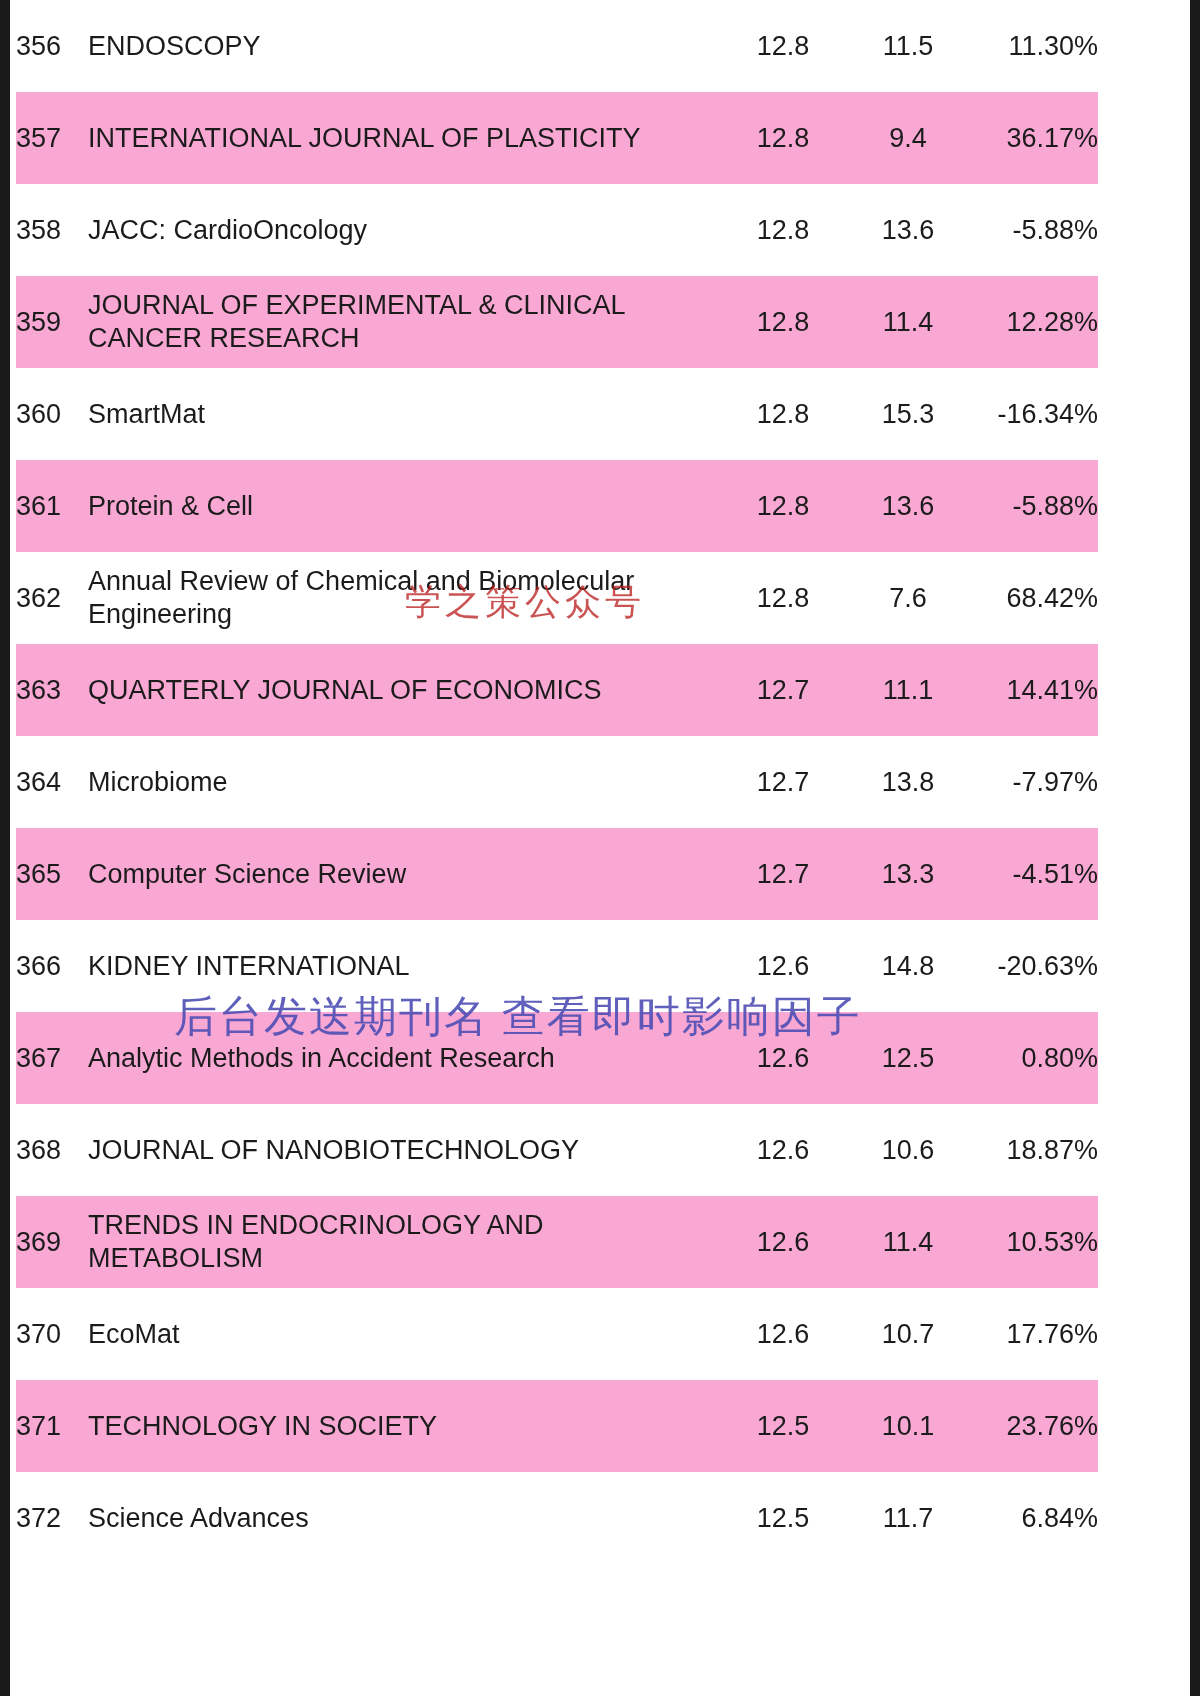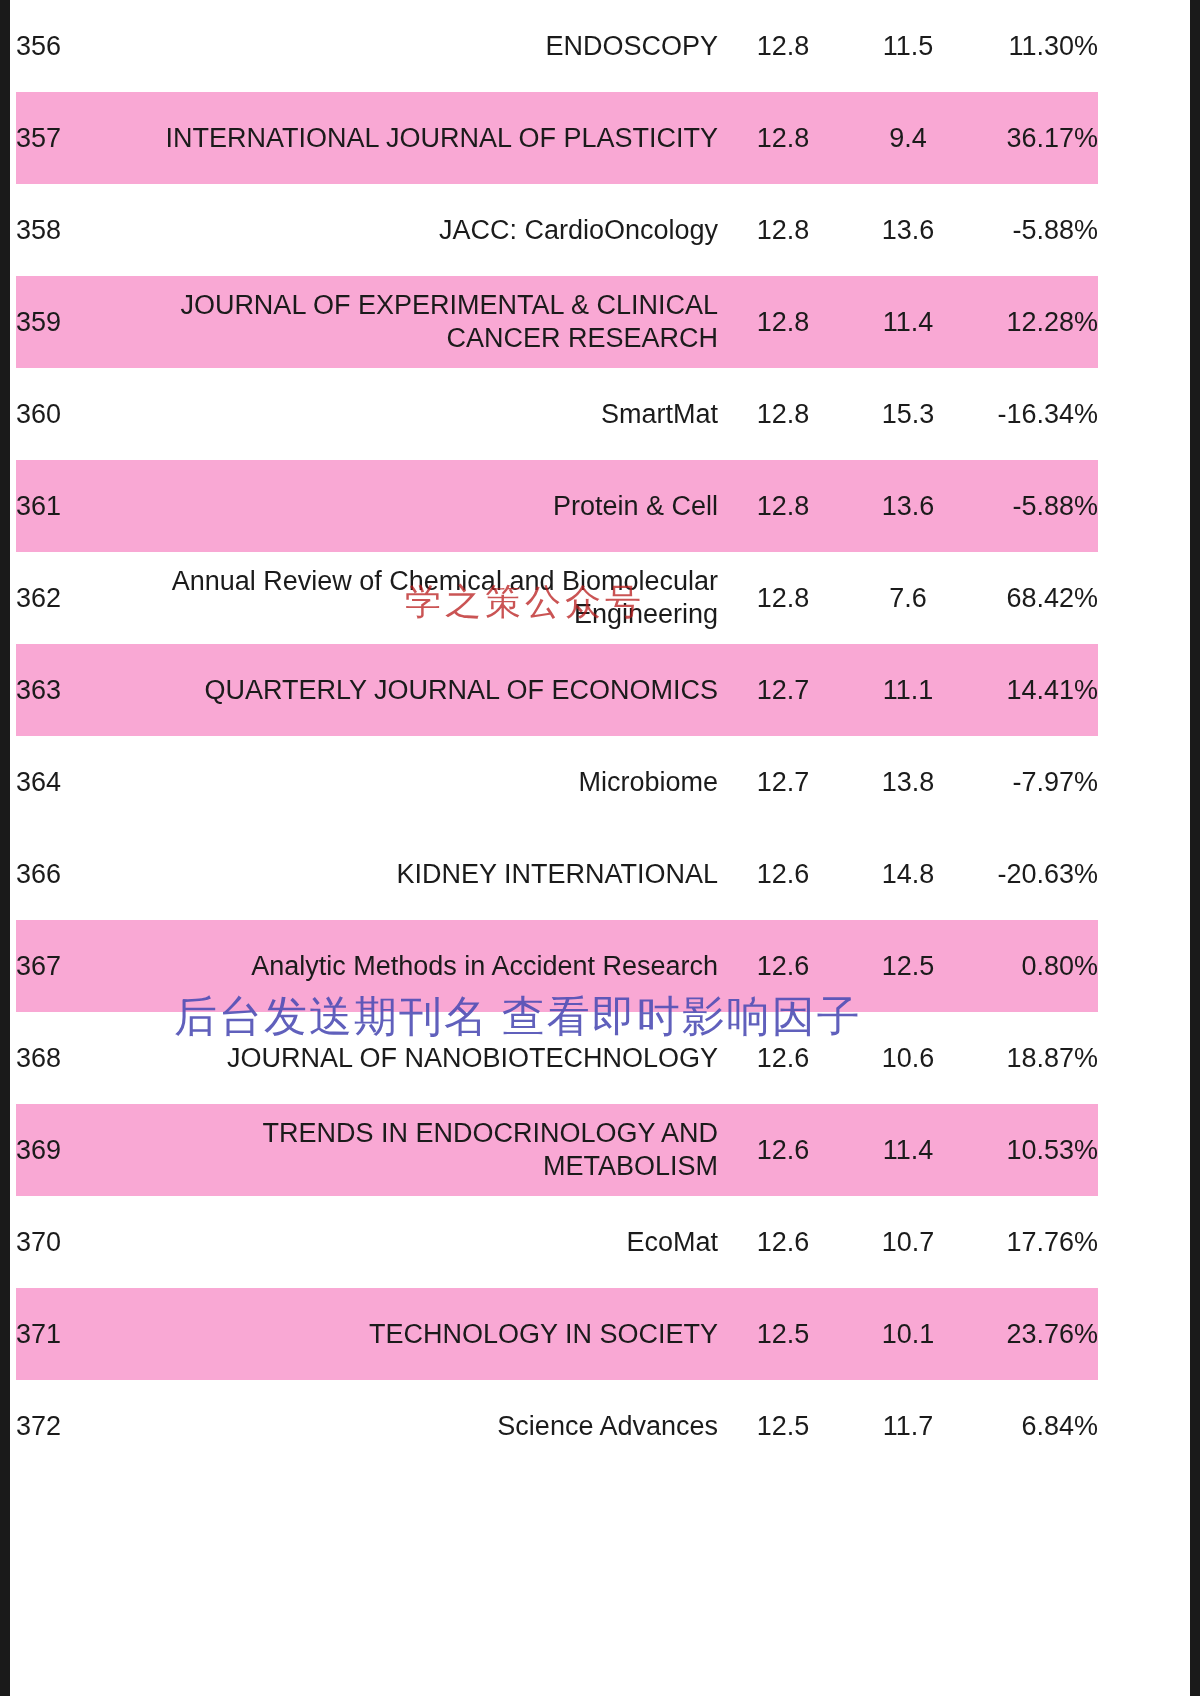--- a/index.html
+++ b/index.html
@@ -61,21 +61,21 @@
   }
   .row-plain td {
     background: #ffffff;
   }
   td.rank {
     text-align: left;
     padding-left: 17px;
     white-space: nowrap;
   }
   td.name {
-    text-align: right;
+    text-align: left;
     padding-left: 14px;
     padding-right: 8px;
   }
   td.num {
     text-align: center;
     white-space: nowrap;
   }
   td.chg {
     text-align: right;
     padding-right: 30px;
@@ -181,20 +181,27 @@
         <td class="num">11.1</td>
         <td class="chg">14.41%</td>
       </tr>
       <tr class="row-plain">
         <td class="rank">364</td>
         <td class="name">Microbiome</td>
         <td class="num">12.7</td>
         <td class="num">13.8</td>
         <td class="chg">-7.97%</td>
       </tr>
+      <tr class="row-alt">
+        <td class="rank">365</td>
+        <td class="name">Computer Science Review</td>
+        <td class="num">12.7</td>
+        <td class="num">13.3</td>
+        <td class="chg">-4.51%</td>
+      </tr>
       <tr class="row-plain">
         <td class="rank">366</td>
         <td class="name">KIDNEY INTERNATIONAL</td>
         <td class="num">12.6</td>
         <td class="num">14.8</td>
         <td class="chg">-20.63%</td>
       </tr>
       <tr class="row-alt">
         <td class="rank">367</td>
         <td class="name">Analytic Methods in Accident Research</td>

